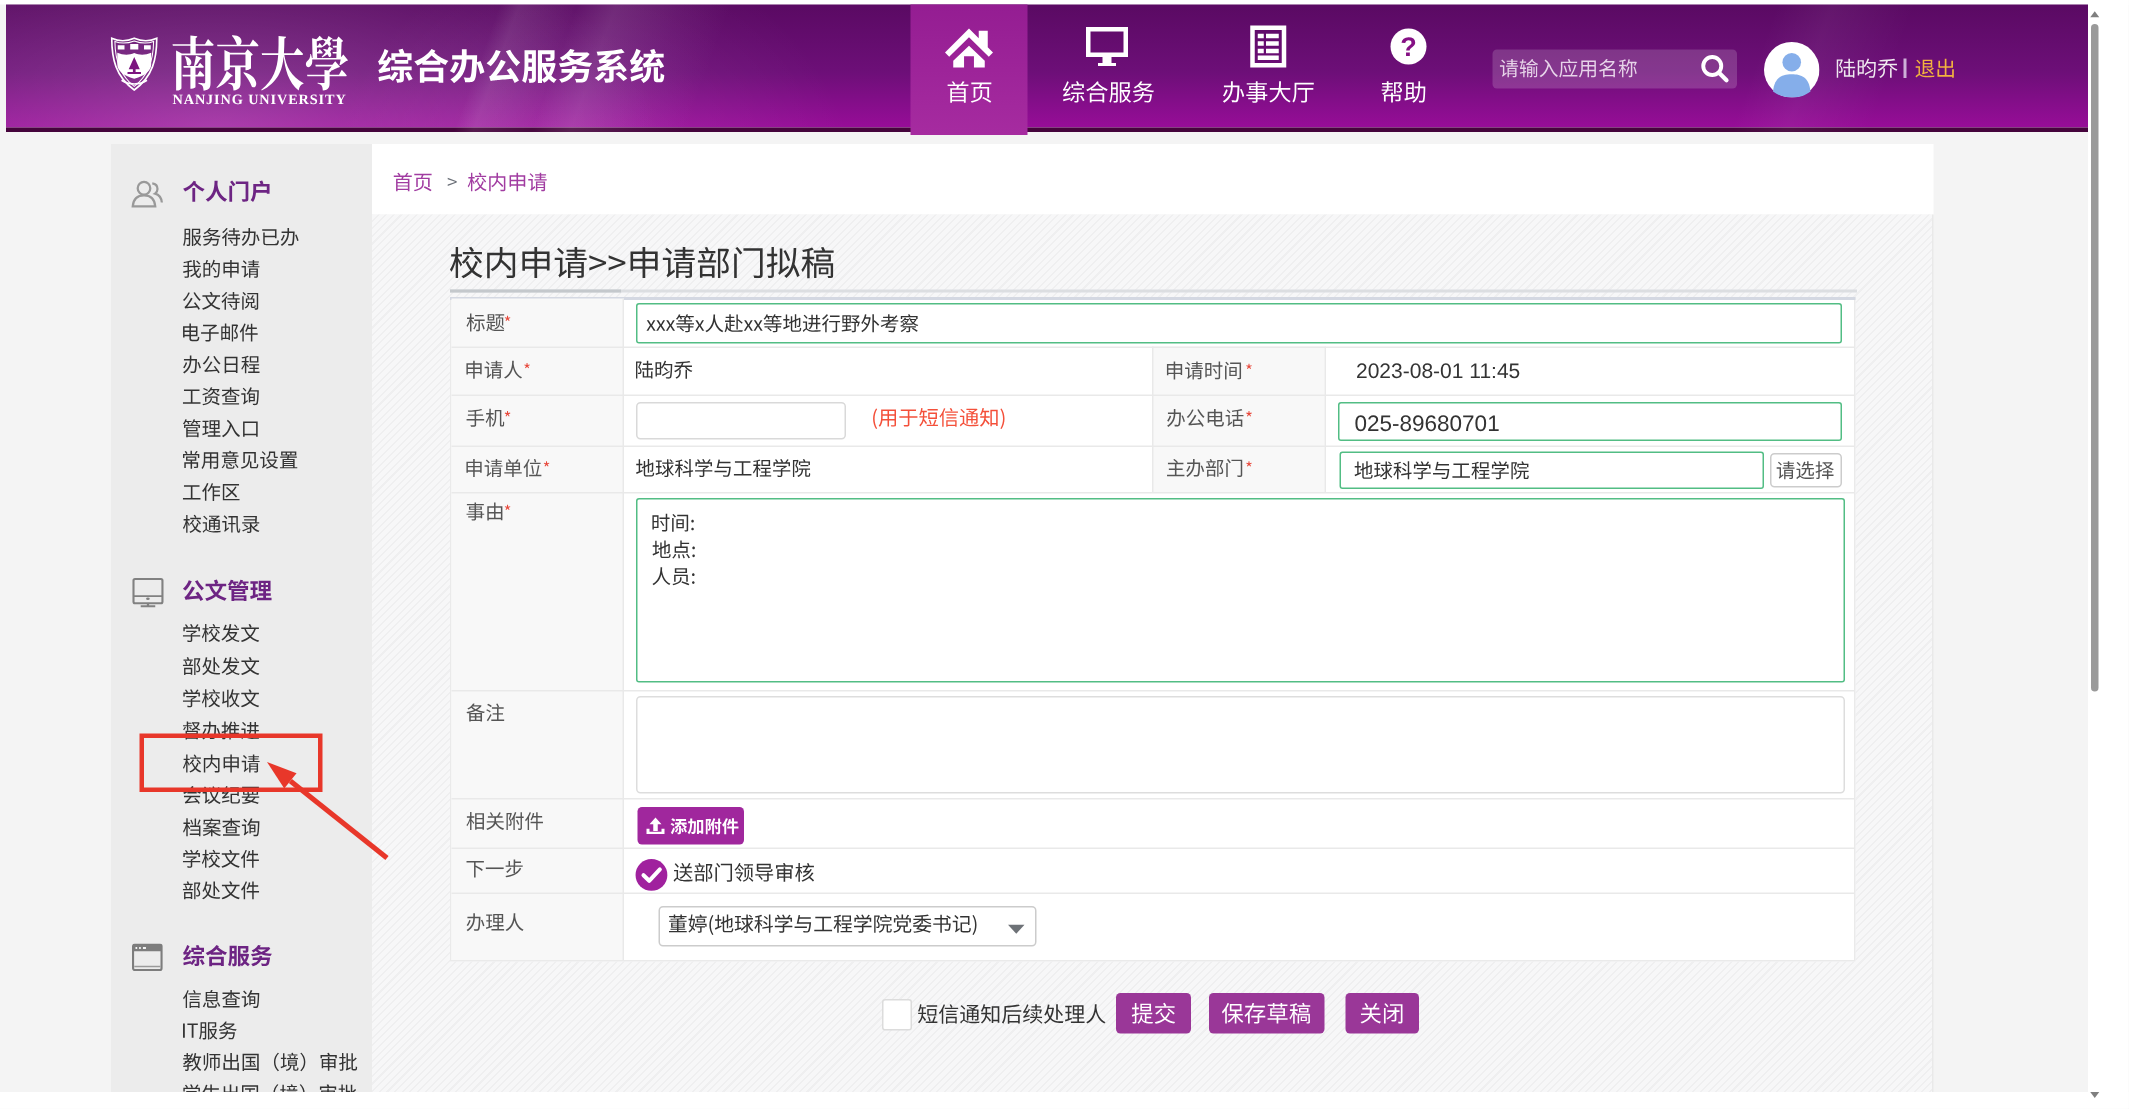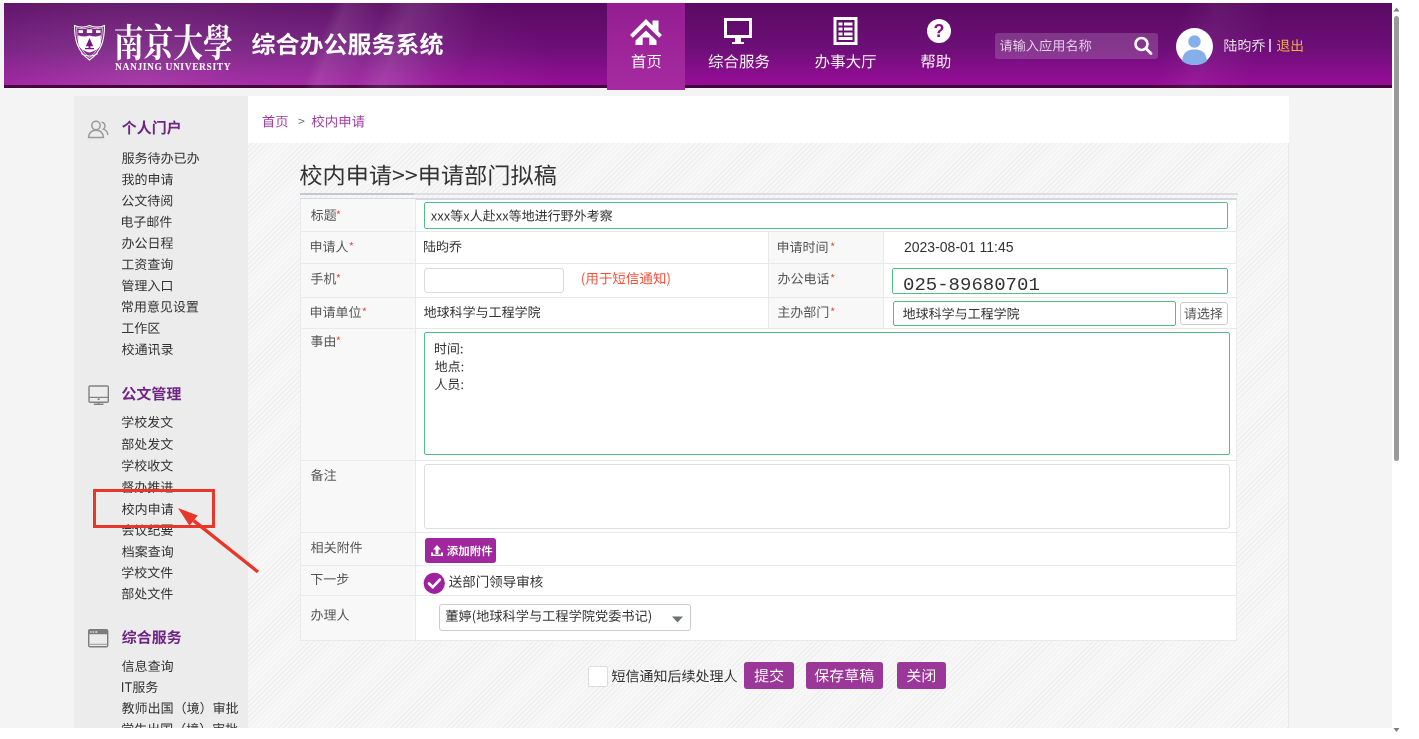--- a/index.html
+++ b/index.html
@@ -145,21 +145,21 @@
 </svg>
 <svg class="abs" style="left:88px;top:629px" width="21" height="19" viewBox="0 0 21 19">
 <rect x="0.7" y="0.7" width="19" height="17" rx="1.2" fill="none" stroke="#7d7d7d" stroke-width="1.4"></rect>
 <path d="M0.7 1.8 Q0.7 0.7 1.8 0.7 L18.6 0.7 Q19.7 0.7 19.7 1.8 L19.7 5.2 L0.7 5.2 Z" fill="#7d7d7d"></path>
 <circle cx="2.9" cy="3" r="0.7" fill="#fff"></circle>
 <circle cx="5.3" cy="3" r="0.7" fill="#fff"></circle>
 <rect x="7.3" y="2.4" width="2" height="1.2" fill="#fff"></rect>
 <line x1="1.5" y1="15.3" x2="19" y2="15.3" stroke="#9a9a9a" stroke-width="1"></line>
 </svg>
 <div class="abs" style="left:904px;top:239px;font-size:14px;color:#333;font-family:'Liberation Sans'">2023-08-01 11:45</div>
-<div class="abs" style="left:903px;top:273.5px;font-size:19px;color:#333;font-family:Liberation Mono, monospace">025-89680701</div>
+<div class="abs" style="left:903px;top:273.5px;font-size:15px;color:#333;font-family:Liberation Sans, sans-serif">025-89680701</div>
 <svg class="abs" style="left:1392px;top:0;z-index:57" width="14" height="739" viewBox="0 0 14 739">
 <path d="M1.5 11.5 L4.5 7.5 L7.5 11.5 Z" fill="#7f7f7f"></path>
 <path d="M1.5 728 L7.5 728 L4.5 732 Z" fill="#7f7f7f"></path>
 </svg>
 <div class="abs" id="botwhite"></div>
 <div class="abs" id="scroll"></div>
 <div class="abs" id="thumb"></div>
 <svg class="abs" style="left:85px;top:480px;z-index:70" width="220" height="110" viewBox="0 0 220 110">
 <rect x="9.5" y="10.5" width="119" height="36" fill="none" stroke="#e8372a" stroke-width="3"></rect>
 <line x1="108.6" y1="40.6" x2="173" y2="92" stroke="#e8372a" stroke-width="3.4"></line>

